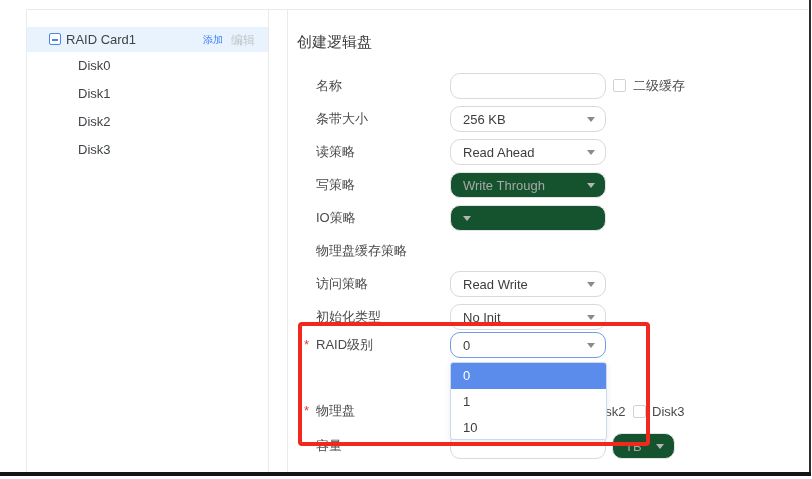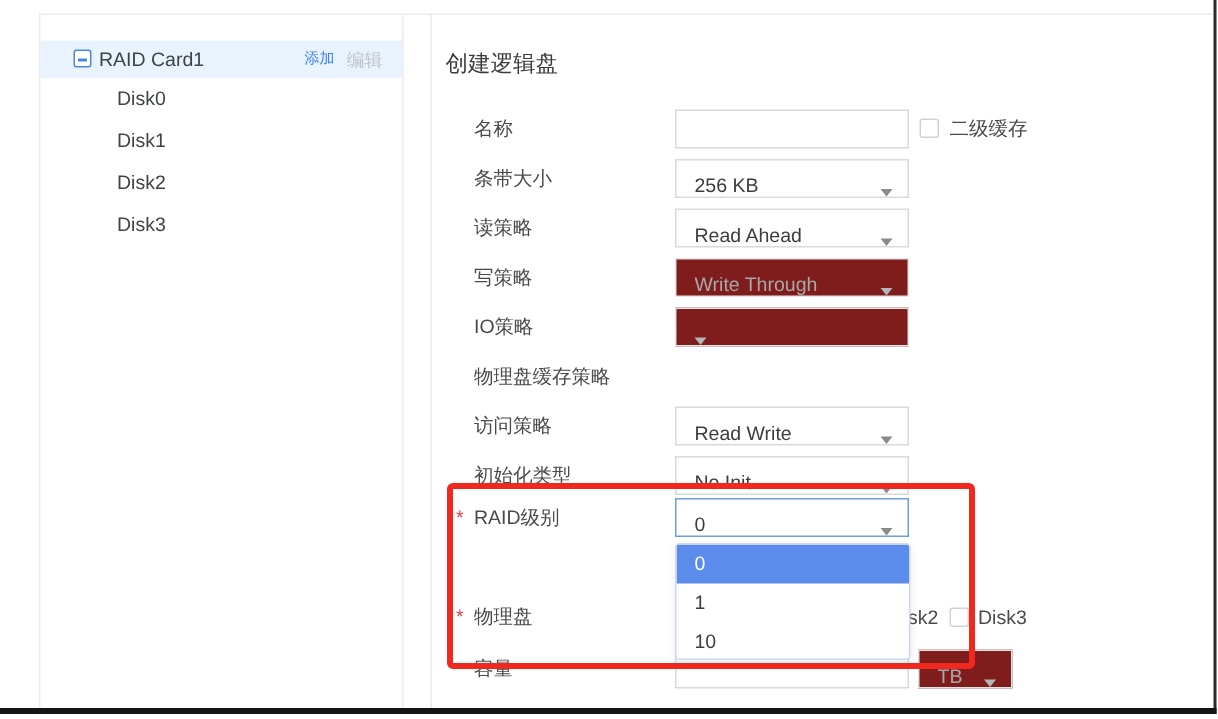--- a/index.html
+++ b/index.html
@@ -31,29 +31,29 @@
   .link-edit { left:231px; top:34px; font-size:12px; color:#c0c4c8; line-height:12px; cursor:pointer; }
   .disk-item { left:78px; width:120px; height:16px; font-size:13px; color:#3f4347; line-height:16px; cursor:pointer; }
 
   
   .form-title { left:297px; top:33px; font-size:15px; color:#3b3b3b; font-weight:500; }
   .flabel { left:316px; font-size:13px; color:#4a4a4a; line-height:14px; white-space:nowrap; }
   .req { position:absolute; left:304px; font-size:13px; color:#e03e3e; line-height:14px; }
 
   .ctrl {
     position:absolute; left:450px; width:156px; height:26px; background:#fff;
-    border:1px solid #d9d9d9; border-radius:0; font-size:13px; color:#3d3d3d;
-    display:flex; align-items:flex-end; padding:0 10px 0 12px;
+    border:1px solid #d9d9d9; border-radius:10px; font-size:13px; color:#3d3d3d;
+    display:flex; align-items:center; padding:0 10px 0 12px;
   }
   .ctrl .val { flex:1; overflow:hidden; white-space:nowrap; }
   .caret {
     width:0; height:0; border-left:4px solid transparent; border-right:4px solid transparent;
     border-top:5px solid #8a8a8a; flex:0 0 auto;
   }
-  .ctrl.disabled { background:#7f1d1d; border-color:#e4e4e4; color:#a8a8a8; }
+  .ctrl.disabled { background:#14532d; border-color:#e4e4e4; color:#a8a8a8; }
   .ctrl.disabled .caret { border-top-color:#b5b5b5; }
   .ctrl.focused { border-color:#6f9bea; }
   input.ctrl { display:block; padding:0 8px; }
 
   .checkbox {
     position:absolute; width:13px; height:13px; background:#fff;
     border:1px solid #d2d2d2; border-radius:2px; cursor:pointer;
   }
   .cb-label { position:absolute; font-size:13px; color:#4a4a4a; line-height:14px; white-space:nowrap; }
 

